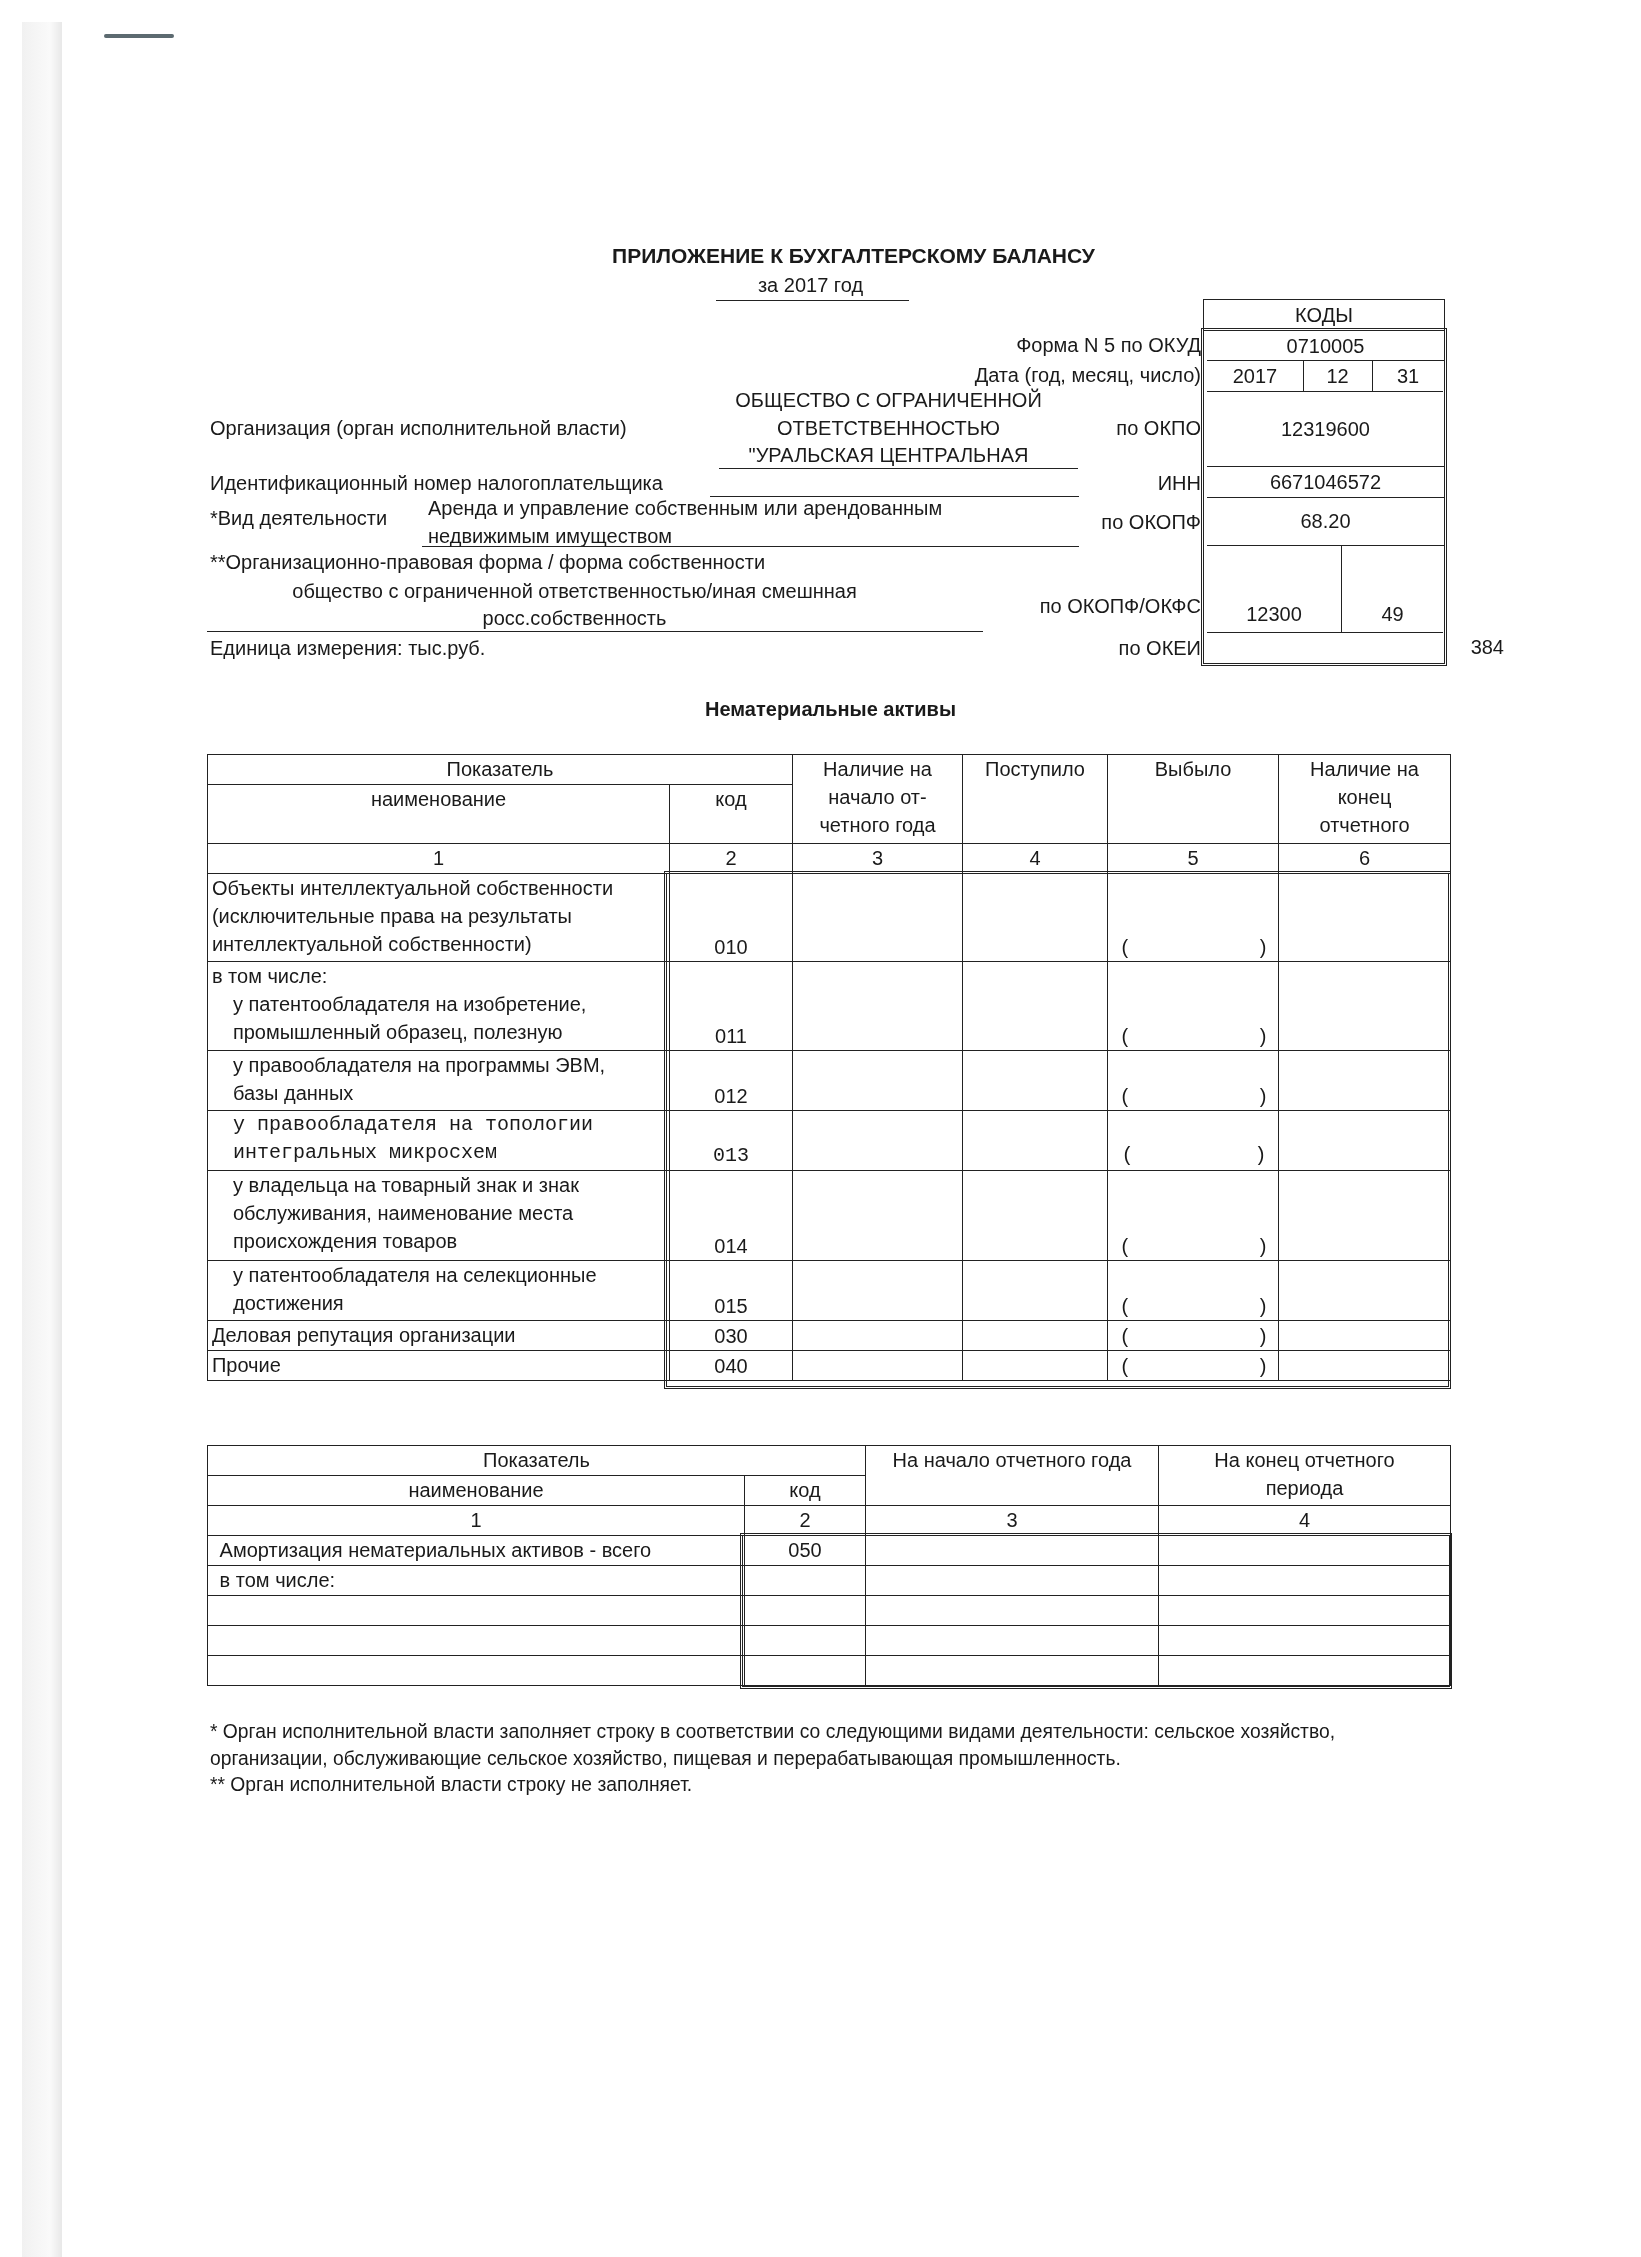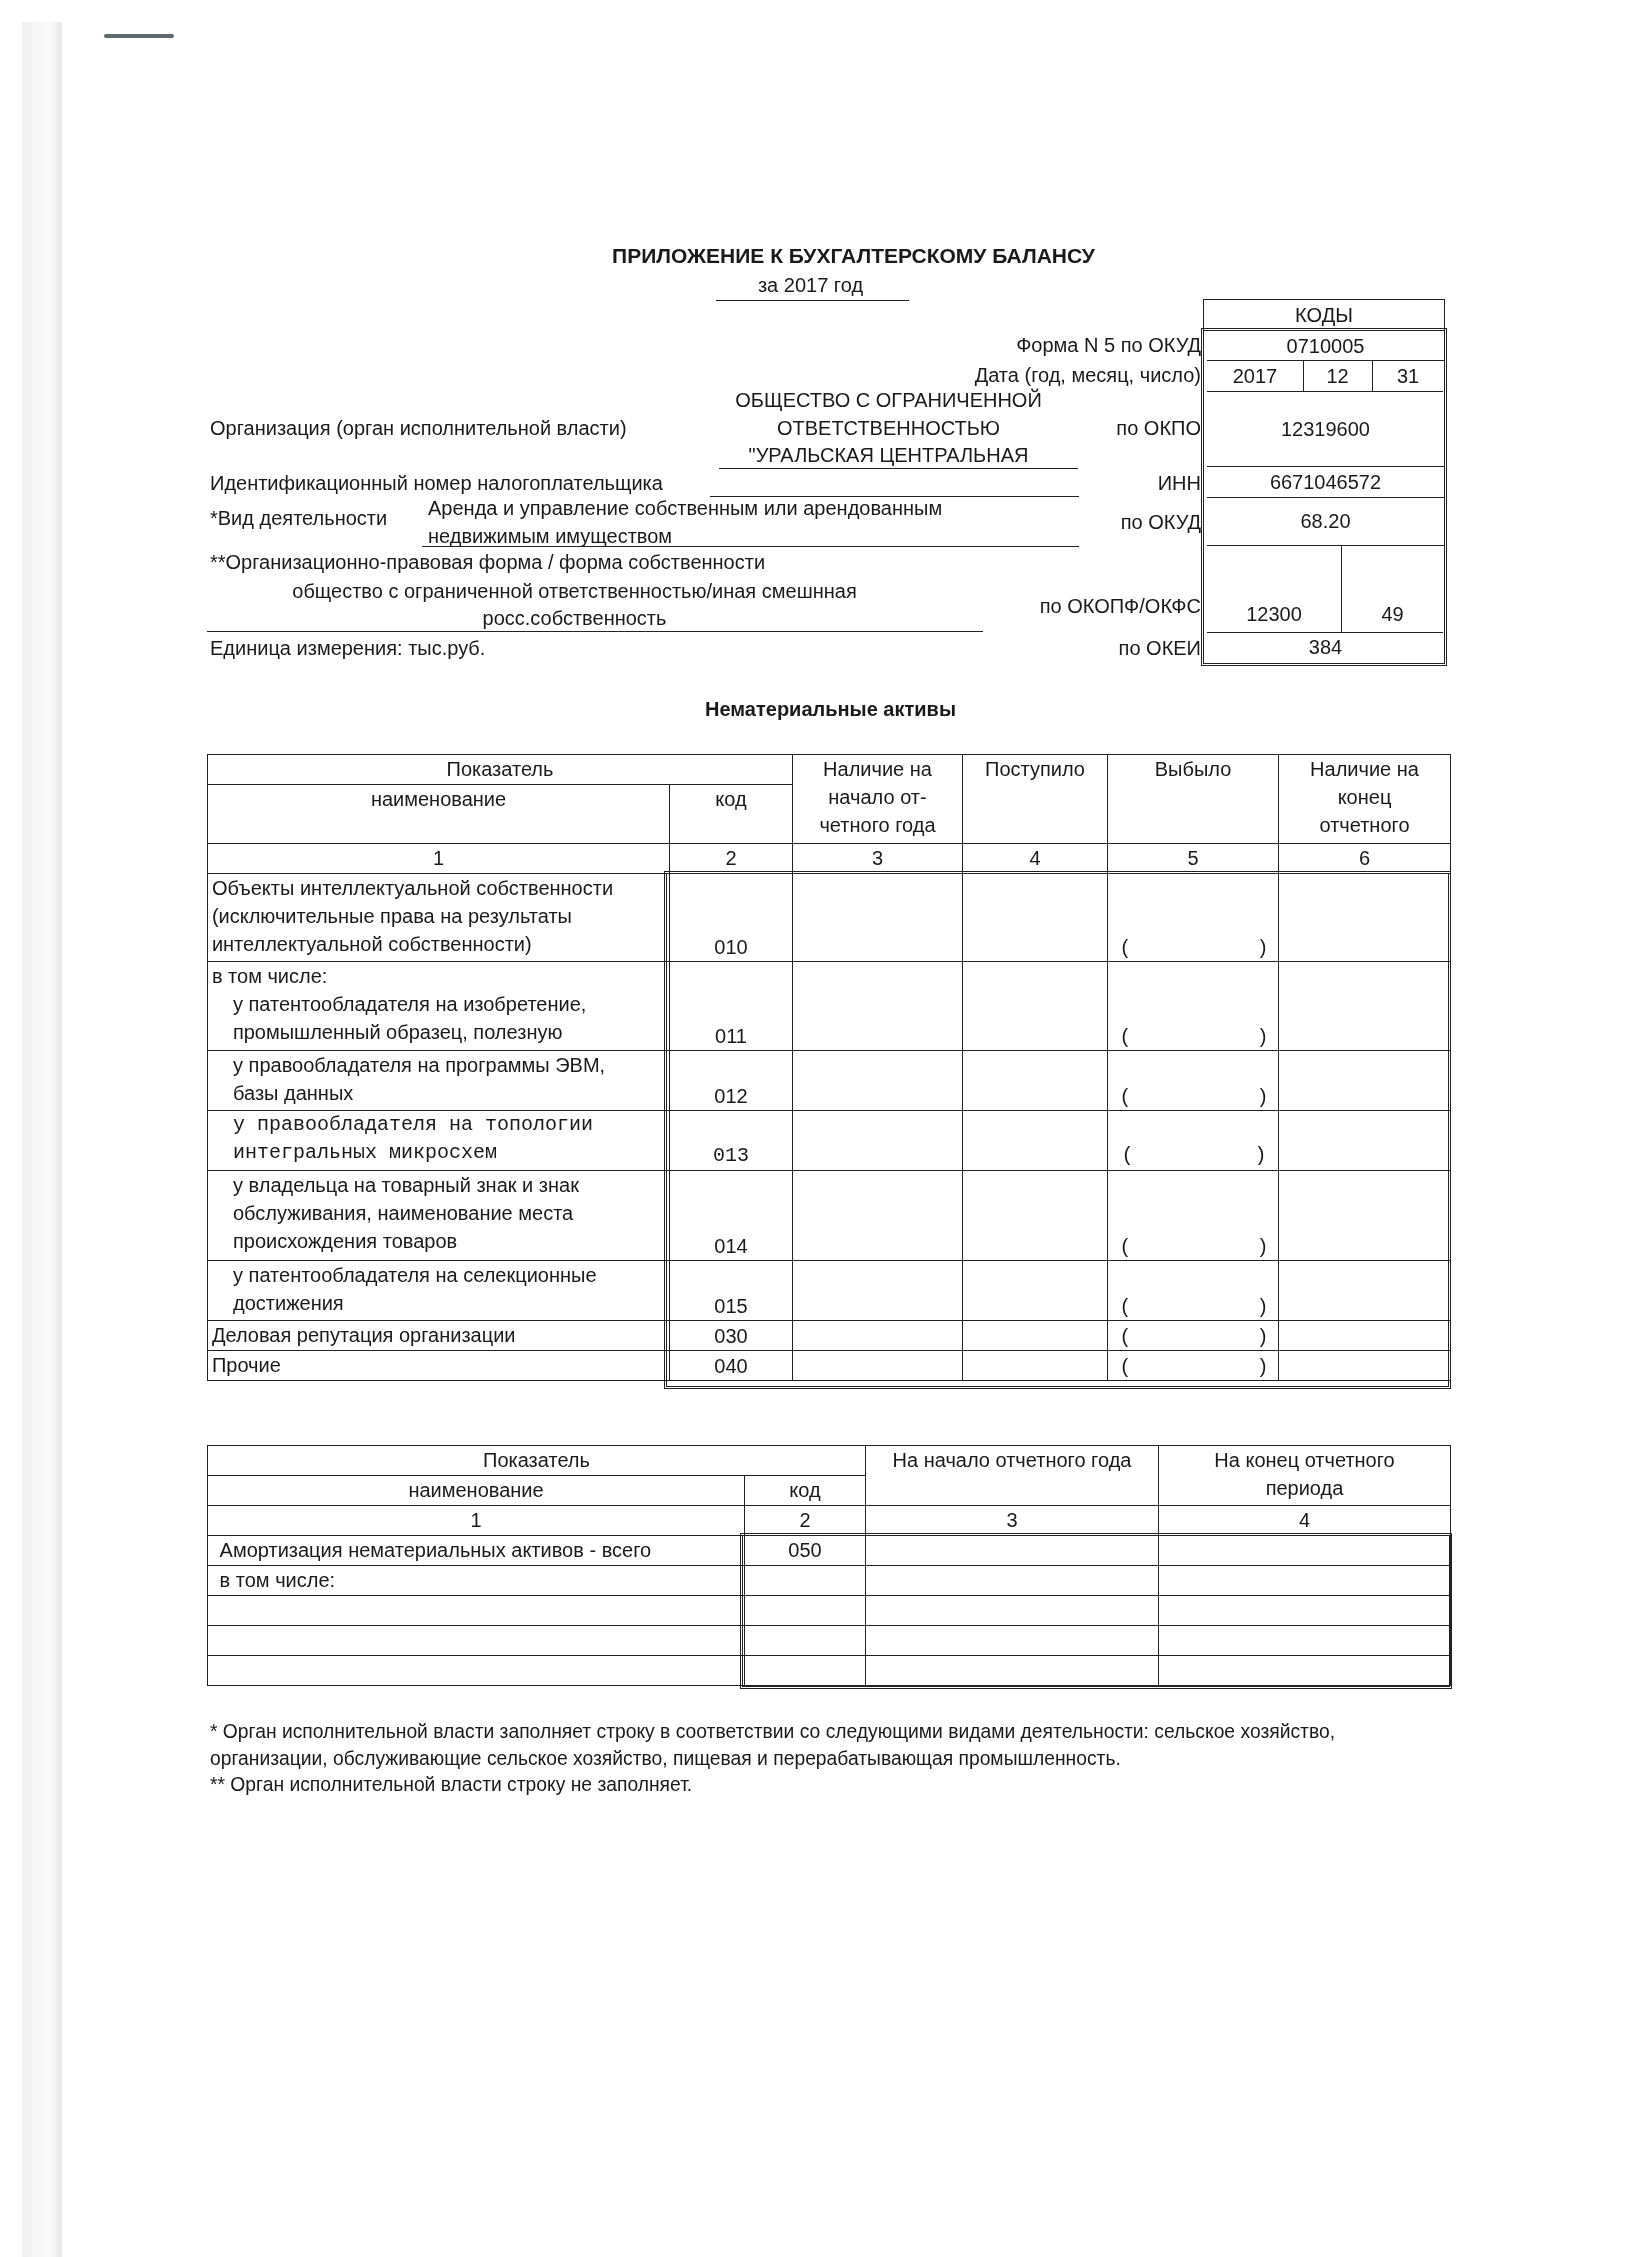--- a/index.html
+++ b/index.html
@@ -57,29 +57,29 @@
   </div>
 <div class="cbox" style="left:1207px;top:498px;width:237px;height:48px;border:none;border-bottom:1.9px solid #222;">
     <span>68.20</span>
   </div>
 <div class="cbox" style="left:1207px;top:546px;width:135px;height:87px;border:none;border-right:1.9px solid #222;border-bottom:1.9px solid #222;align-items:flex-end;padding-bottom:5.8px;">
     <span>12300</span>
   </div>
 <div class="cbox" style="left:1342px;top:546px;width:101px;height:87px;border:none;border-bottom:1.9px solid #222;align-items:flex-end;padding-bottom:5.8px;">
     <span>49</span>
   </div>
-<div class="cbox" style="left:1207px;top:633px;width:237px;height:29px;border:none;">
+<div class="cbox" style="left:1267px;top:633px;width:237px;height:29px;border:none;justify-content:flex-end;">
     <span>384</span>
   </div>
 
 <div class="abs txt" style="right:440px;top:335px;">Форма N 5 по ОКУД</div>
 <div class="abs txt" style="right:440px;top:365px;">Дата (год, месяц, число)</div>
 <div class="abs txt" style="right:440px;top:418px;">по ОКПО</div>
 <div class="abs txt" style="right:440px;top:473px;">ИНН</div>
-<div class="abs txt" style="right:440px;top:512px;">по ОКУД</div>
+<div class="abs txt" style="right:440px;top:512px;">по ОКОПФ</div>
 <div class="abs txt" style="right:440px;top:596px;">по ОКОПФ/ОКФС</div>
 <div class="abs txt" style="right:440px;top:638px;">по ОКЕИ</div>
 
 <div class="abs txt" style="left:210px;top:418px;">Организация (орган исполнительной власти)</div>
 <div class="abs txt center" style="left:705px;width:367px;top:390px;">ОБЩЕСТВО С ОГРАНИЧЕННОЙ</div>
 <div class="abs txt center" style="left:705px;width:367px;top:418px;">ОТВЕТСТВЕННОСТЬЮ</div>
 <div class="abs txt center" style="left:705px;width:367px;top:445px;">"УРАЛЬСКАЯ ЦЕНТРАЛЬНАЯ</div>
 <div class="uline" style="left:719px;width:359px;top:468px;"></div>
 
 <div class="abs txt" style="left:210px;top:473px;">Идентификационный номер налогоплательщика</div>

